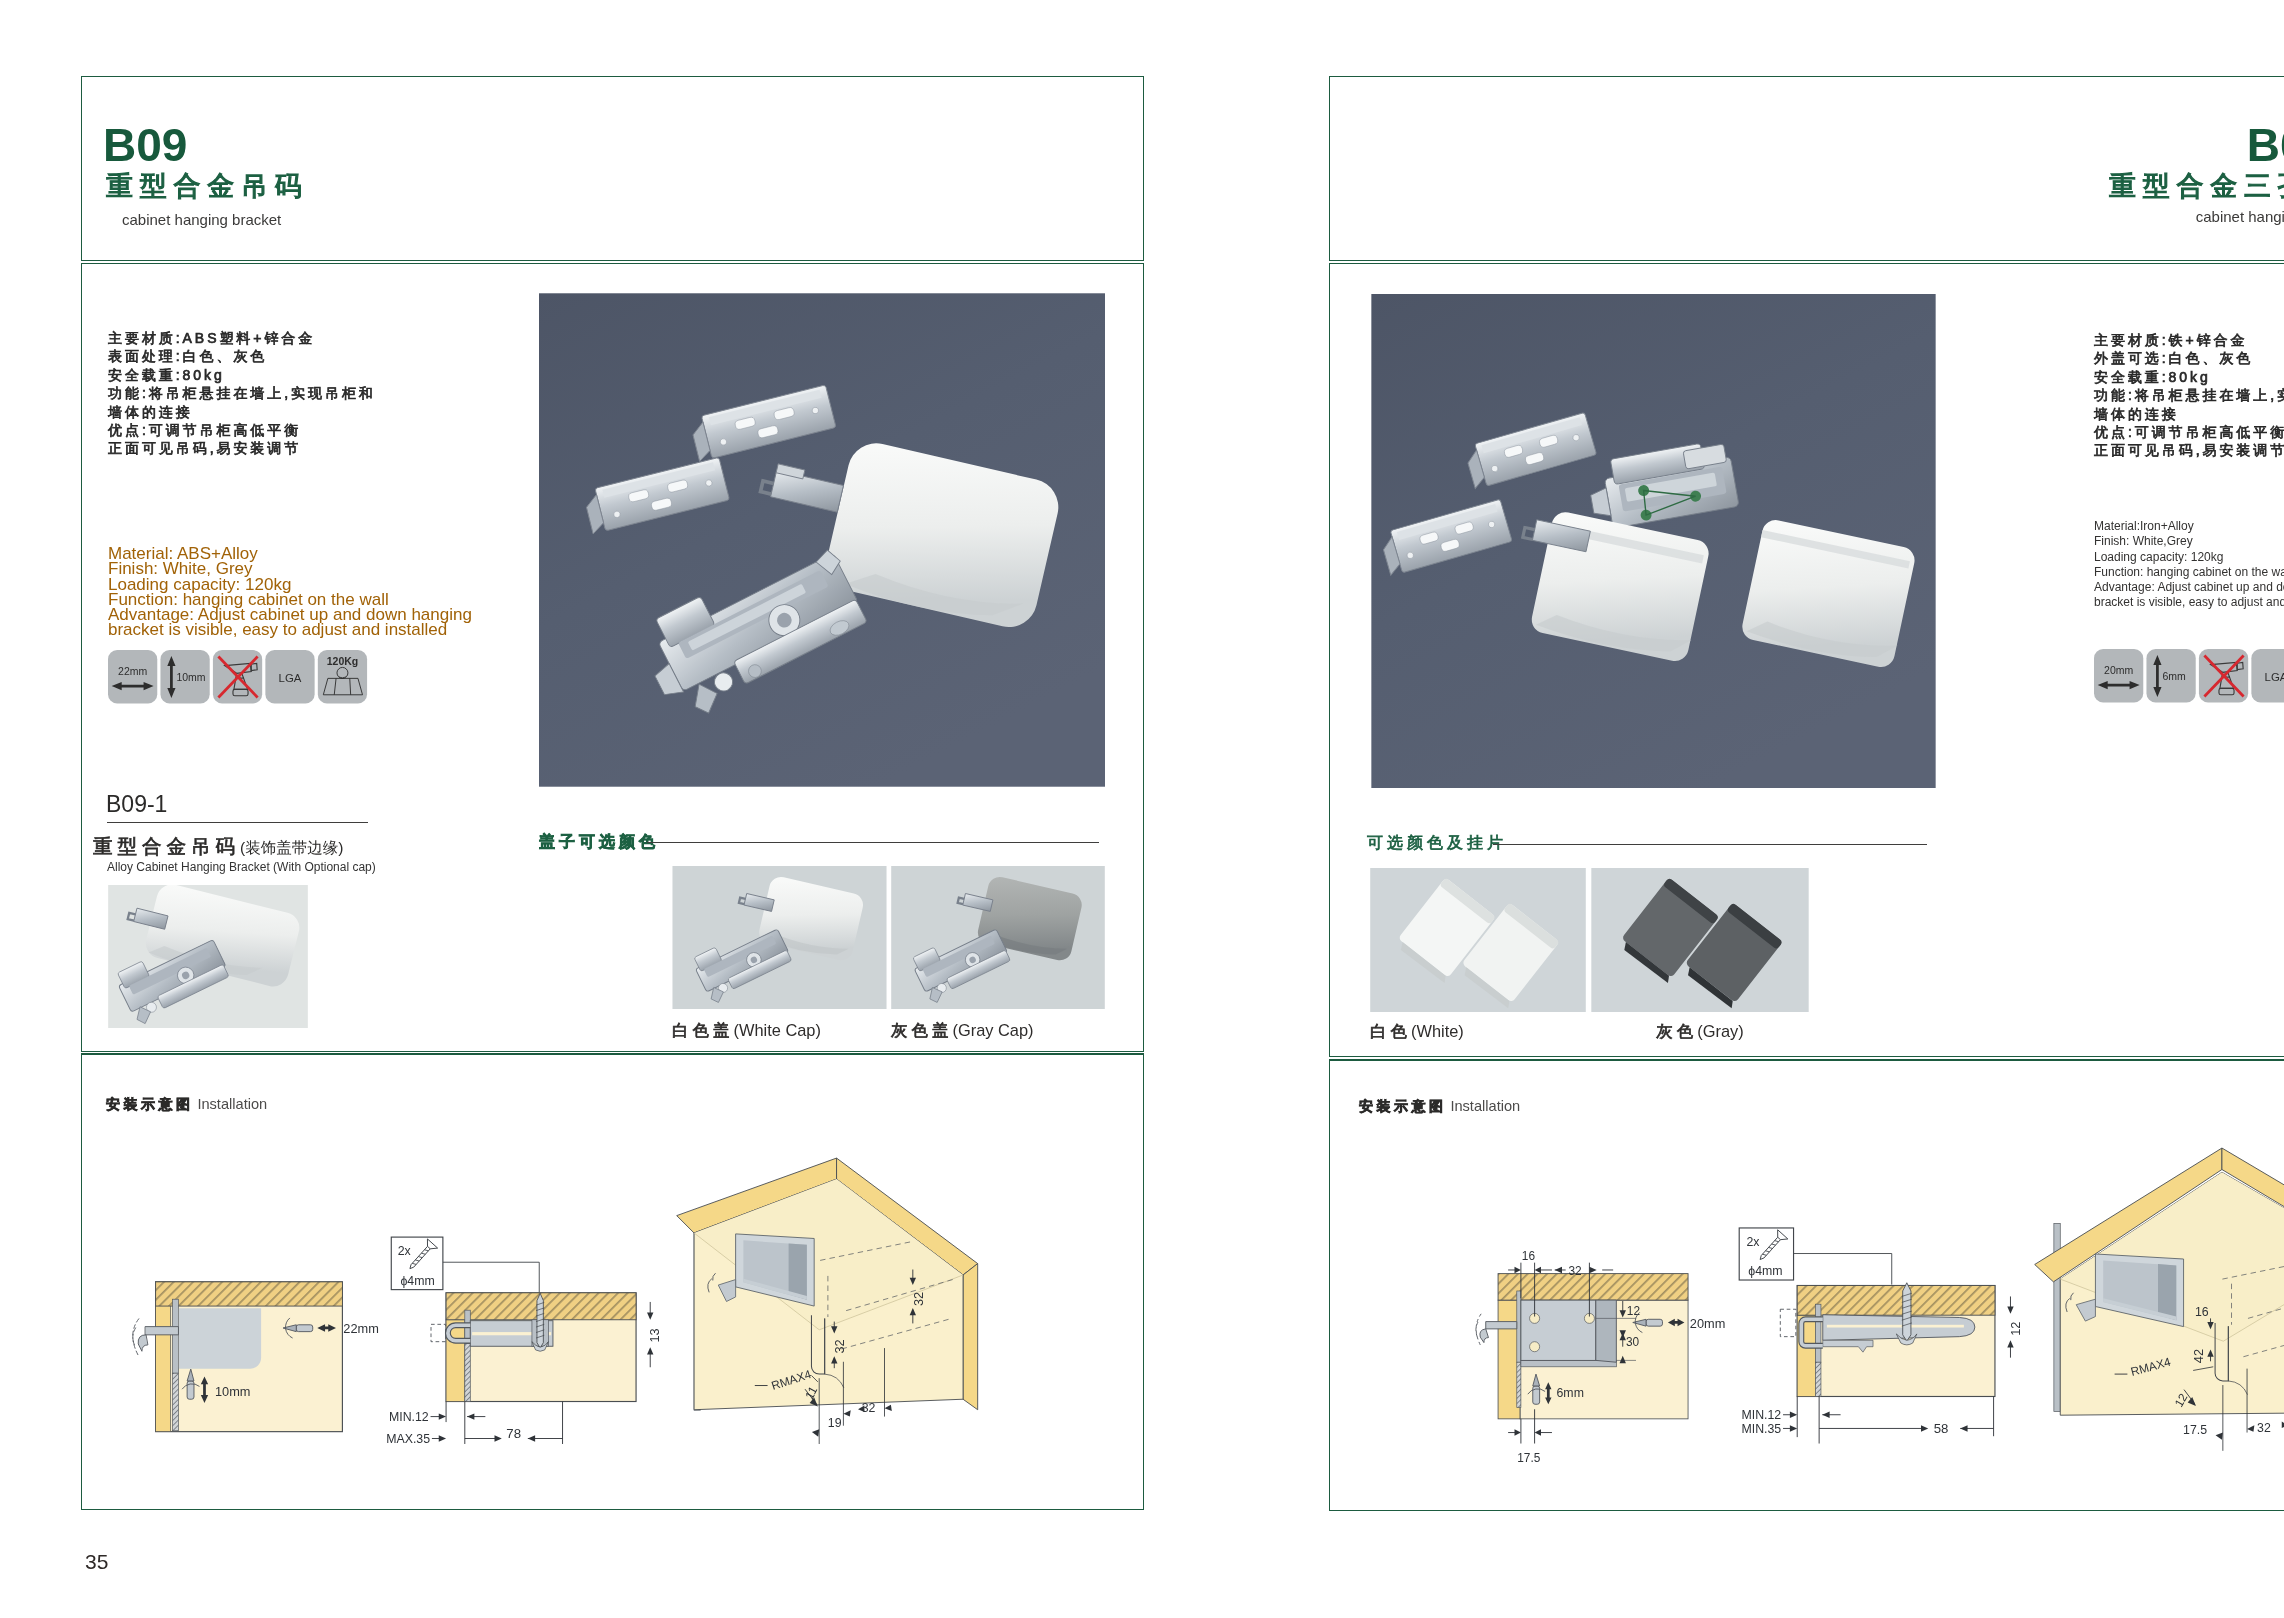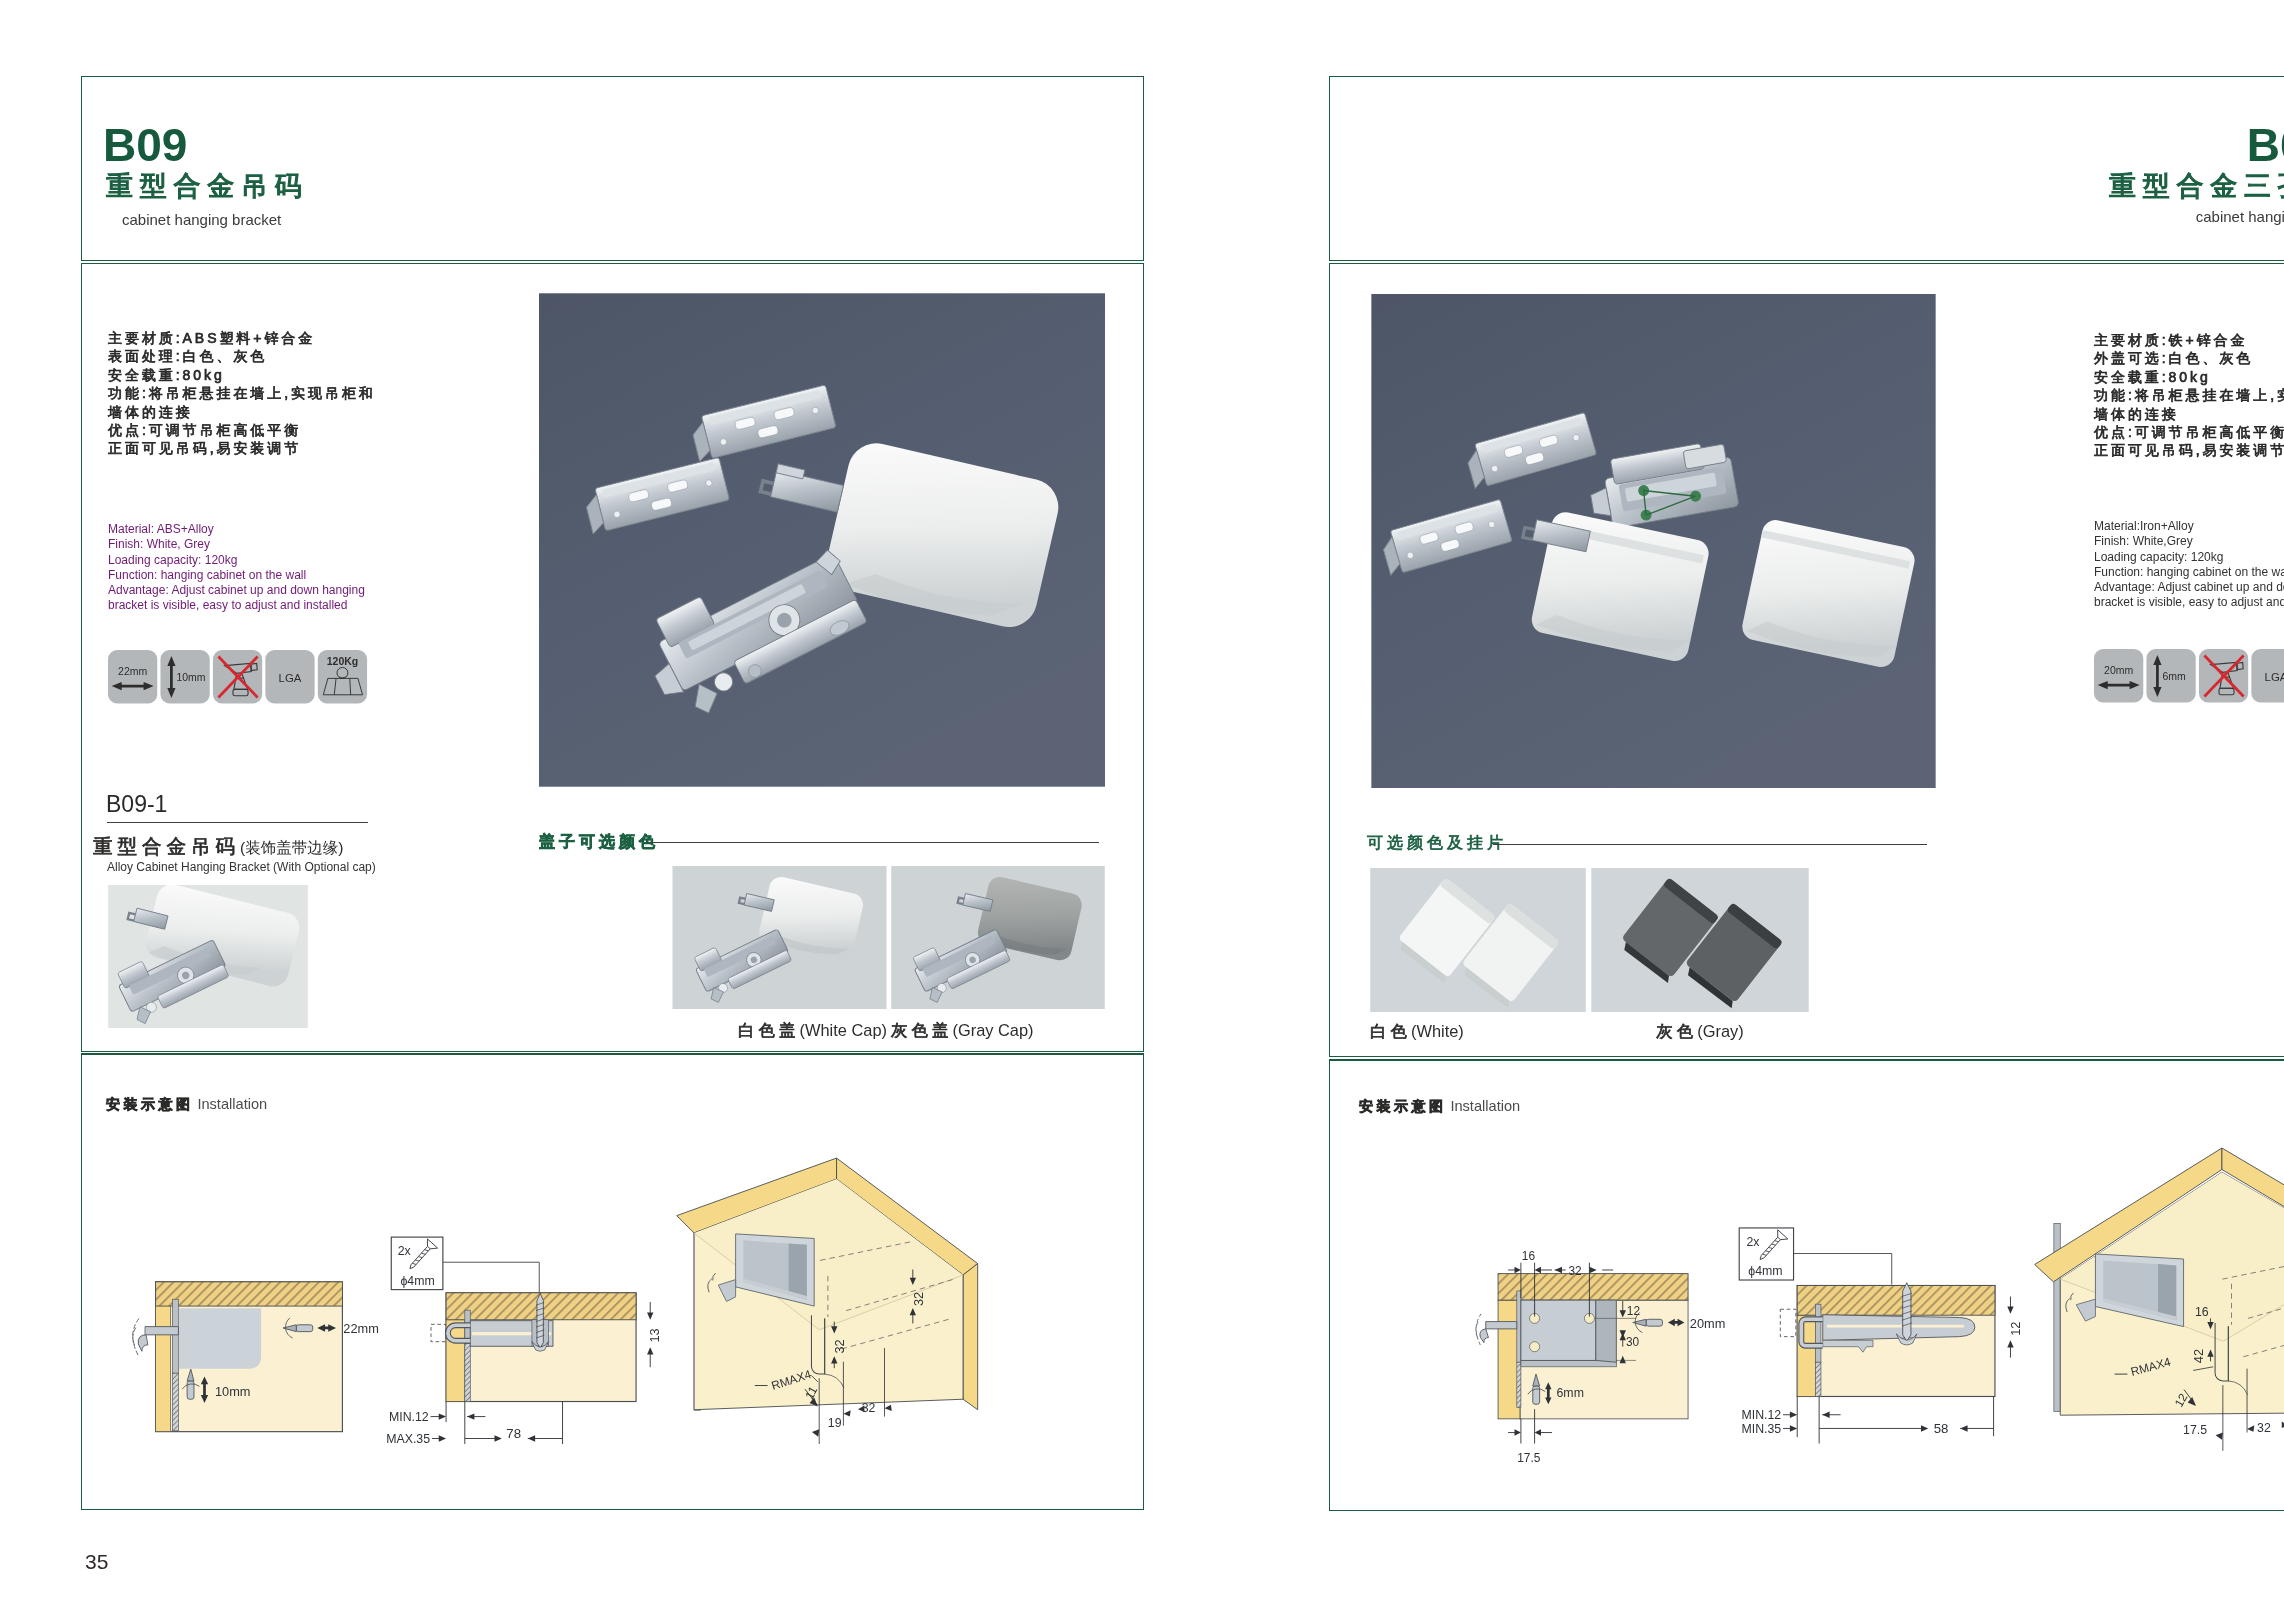--- a/index.html
+++ b/index.html
@@ -24,21 +24,21 @@
 <div class="box" style="left:81px;top:263px;width:1063px;height:789px"></div>
 
 <div class="t cj" style="left:108px;top:329px;font-size:14px;color:#282828;line-height:18.4px;letter-spacing:.21em">主要材质:ABS塑料+锌合金
 表面处理:白色、灰色
 安全载重:80kg
 功能:将吊柜悬挂在墙上,实现吊柜和
 墙体的连接
 优点:可调节吊柜高低平衡
 正面可见吊码,易安装调节</div>
 
-<div class="t" style="left:108px;top:522px;font-size:12px;color:#701a75;line-height:15.3px">Material: ABS+Alloy
+<div class="t" style="left:108px;top:546px;font-size:17px;color:#a16207;line-height:15.3px">Material: ABS+Alloy
 Finish: White, Grey
 Loading capacity: 120kg
 Function: hanging cabinet on the wall
 Advantage: Adjust cabinet up and down hanging
 bracket is visible, easy to adjust and installed</div>
 
 <svg style="left:108px;top:650px" width="260" height="54" viewBox="0 0 570 118">
 <g fill="#b3b7ba">
         <rect x="0" y="0" width="108" height="117" rx="20"></rect>
         <rect x="115" y="0" width="108" height="117" rx="20"></rect>
@@ -239,21 +239,21 @@
 <rect x="66" y="158" width="52" height="34" rx="5" fill="url(#metal)" stroke="#767e89" stroke-width="1.5"></rect>
 <rect x="74" y="190" width="168" height="20" rx="4" fill="#aeb6bf"></rect>
 <circle cx="182" cy="220" r="16" fill="#dfe4e8" stroke="#767e89" stroke-width="1.5"></circle>
         <circle cx="182" cy="220" r="7" fill="#9aa2ac"></circle>
 <rect x="112" y="232" width="144" height="26" rx="5" fill="url(#metal)" stroke="#767e89" stroke-width="1.5"></rect>
 <circle cx="94" cy="246" r="10" fill="#e8ecef" stroke="#767e89"></circle>
 <path d="M76,236 l-16,20 11,14 20,-16 z" fill="#b6bec6" stroke="#767e89" stroke-width="1.5"></path>
 </g>
 </svg>
 
-<div class="t cap" style="left:672px;top:1022px;width:215px;text-align:right;font-size:16.4px;line-height:1"><span class="cj">白色盖</span>(White Cap)</div>
+<div class="t cap" style="left:672px;top:1022px;width:215px;text-align:left;font-size:16.4px;line-height:1"><span class="cj">白色盖</span>(White Cap)</div>
 
 <div class="t cap" style="left:891px;top:1022px;width:214px;text-align:left;font-size:16.4px;line-height:1"><span class="cj">灰色盖</span>(Gray Cap)</div>
 
 <div class="box" style="left:81px;top:1053px;width:1063px;height:457px;border-top-width:2.3px"></div>
 
 <div class="t" style="left:106px;top:1097px;font-size:14px;line-height:1"><span class="cj" style="font-weight:bold;color:#2b2a29">安装示意图</span> <span style="font-size:14.6px;color:#4c4b4a">Installation</span></div>
 
 <svg style="left:83px;top:1056px" width="1060" height="454" viewBox="181 2311 2321 993">
 <defs>
 <pattern id="hatchY" patternUnits="userSpaceOnUse" width="15" height="15" patternTransform="rotate(45)">

